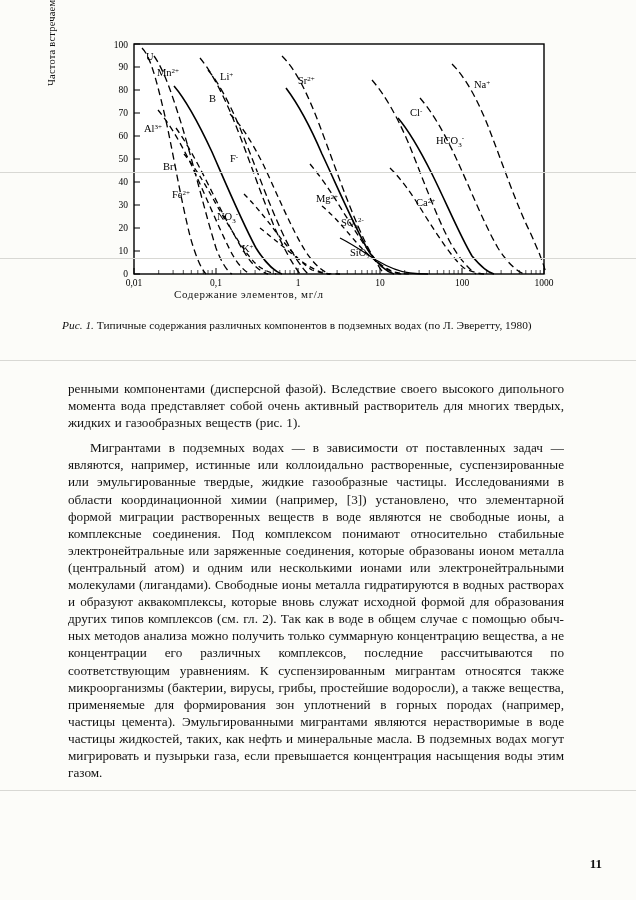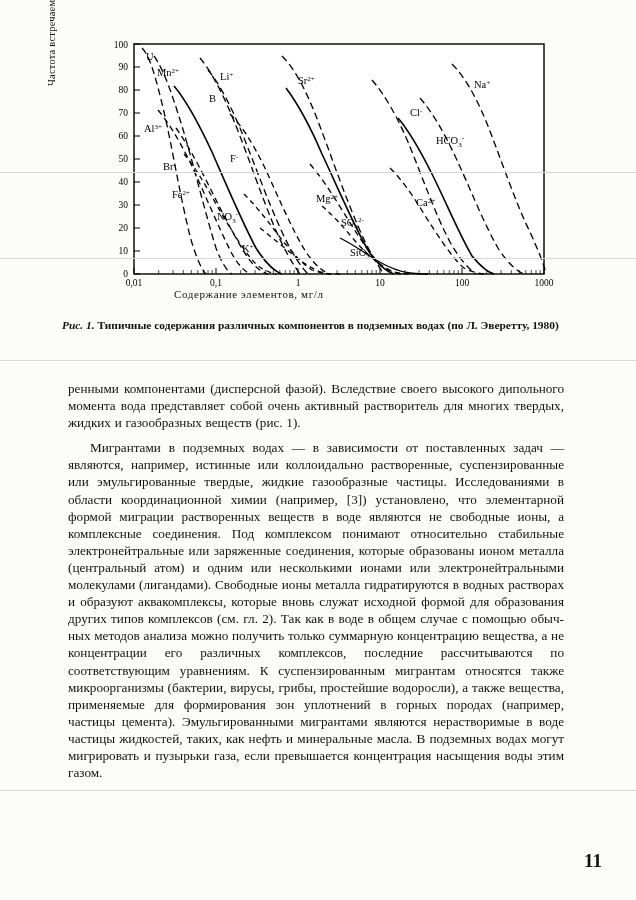--- a/index.html
+++ b/index.html
@@ -59,21 +59,20 @@
     text-align: center;
   }
   .caption {
     position: absolute;
     left: 8px;
     top: 292px;
     width: 522px;
     font-size: 11.4px;
     line-height: 1.33;
     text-align: left;
-    font-weight: bold;
   }
   .caption i { font-style: italic; }
 
   
   .hr {
     position: absolute;
     left: 0;
     width: 636px;
     height: 1px;
     background: #d8d8d4;
@@ -94,21 +93,21 @@
   .body-text p {
     margin: 8px;
     text-indent: 22px;
   }
   .body-text p.cont { text-indent: 0; }
 
   .page-number {
     position: absolute;
     right: 34px;
     bottom: 28px;
-    font-size: 19px;
+    font-size: 13px;
     font-weight: bold;
   }
 
   .chart-svg { display:block; }
 </style>
 </head>
 <body>
 
 <div class="page">
 

